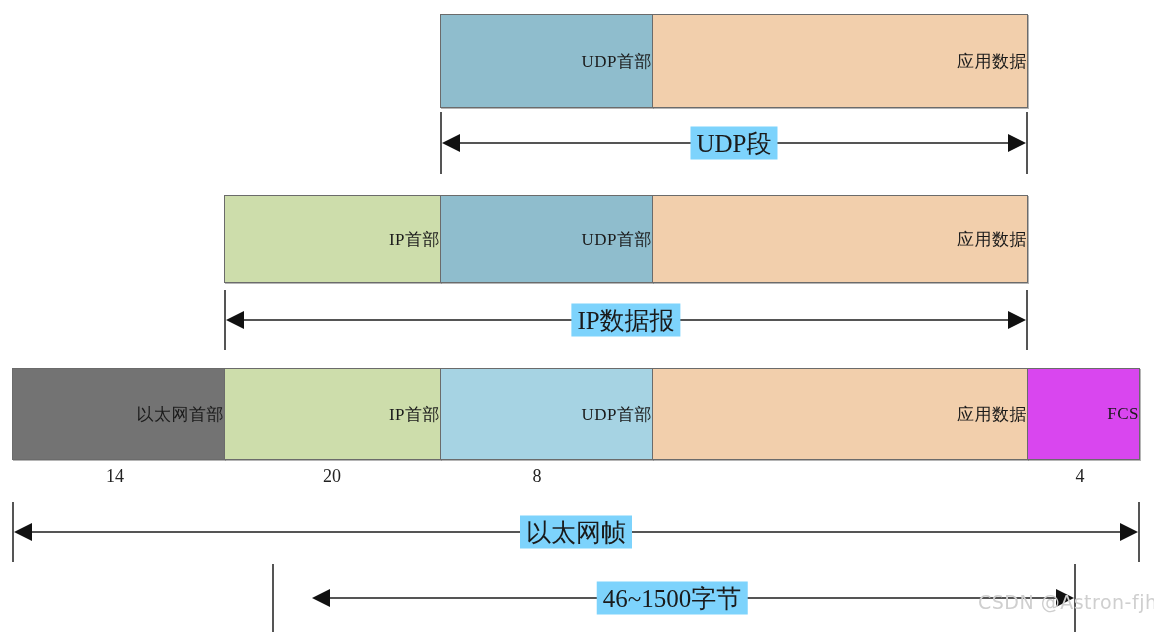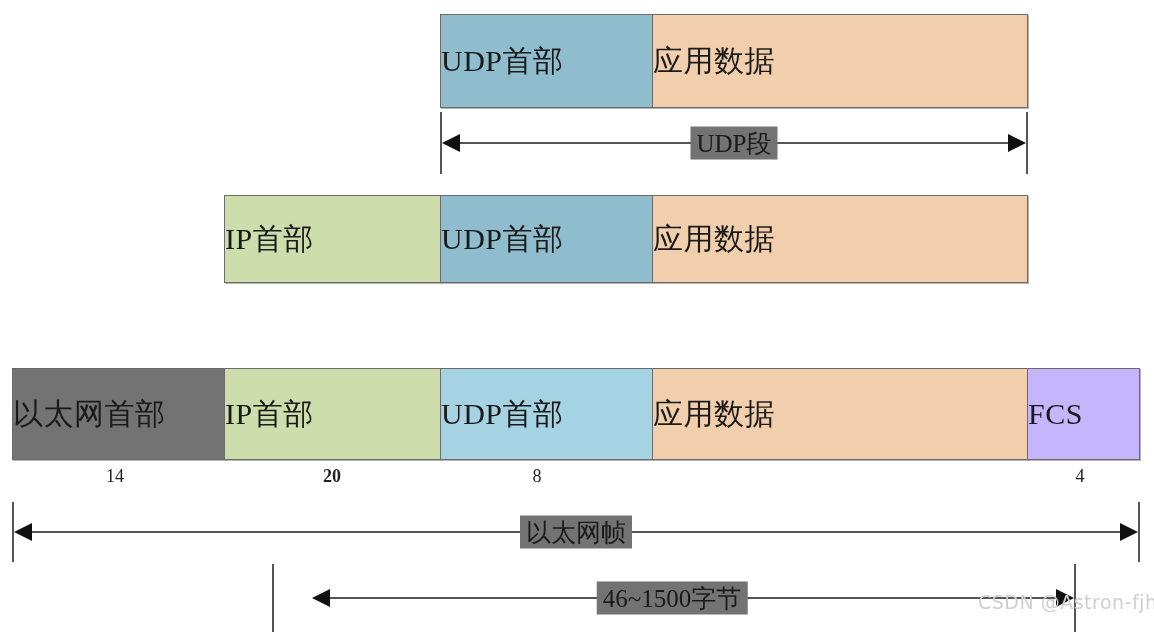--- a/index.html
+++ b/index.html
@@ -4,42 +4,42 @@
 <title>UDP Encapsulation Diagram</title>
 <style>
   html,body{margin:0;padding:0;background:#ffffff;}
   body{font-family:"Liberation Serif","DejaVu Serif",serif;}
   #stage{position:relative;width:1154px;height:632px;background:#ffffff;overflow:hidden;}
 
   .block{
     position:absolute;
     box-sizing:border-box;
     border:1px solid #6b6b6b;
-    display:flex;align-items:center;justify-content:flex-start;
-    font-size:30px;color:#1a1a1a;
+    display:flex;align-items:center;justify-content:flex-end;
+    font-size:17px;color:#1a1a1a;
     letter-spacing:0.5px;
     white-space:nowrap;
     box-shadow:1px 1px 0 rgba(120,120,120,0.55);
   }
 
   
   .arrowrow{position:absolute;}
   .aline{
     position:absolute;height:0;border-top:2px solid #555;
     top:50%;
   }
   .ahead{
     position:absolute;width:0;height:0;top:50%;
     border-top:9px solid transparent;border-bottom:9px solid transparent;
   }
   .ahead.left{border-right:18px solid #111;margin-top:-9px;}
   .ahead.right{border-left:18px solid #111;margin-top:-9px;}
   .alabel{
     position:absolute;top:50%;transform:translate(-50%,-50%);
-    background:#737373;padding:0 6px;
+    background:#7dd3fc;padding:0 6px;
     font-size:25px;color:#1a1a1a;white-space:nowrap;
   }
   .tick{
     position:absolute;width:0;border-left:2px solid #555;
   }
   .bytelabel{
     position:absolute;transform:translateX(-50%);
     font-size:18px;color:#222;white-space:nowrap;
   }
   .watermark{
@@ -73,39 +73,47 @@
   <div class="block" style="left:224px;top:195px;width:217px;height:88px;background:#cdddab;">
     <span>IP首部</span>
   </div>
   <div class="block" style="left:440px;top:195px;width:213px;height:88px;background:#8fbdcd;">
     <span>UDP首部</span>
   </div>
   <div class="block" style="left:652px;top:195px;width:376px;height:88px;background:#f2cfac;">
     <span>应用数据</span>
   </div>
 
+  <div class="arrowrow" style="left:224px;top:290px;width:804px;height:60px;">
+    <div class="tick" style="left:0px;top:0px;height:60px;"></div>
+    <div class="tick" style="left:802px;top:0px;height:60px;"></div>
+    <div class="aline" style="left:14px;width:776px;margin-top:-1px;"></div>
+    <div class="ahead left" style="left:2px;"></div>
+    <div class="ahead right" style="left:784px;"></div>
+    <div class="alabel" style="left:402px;">IP数据报</div>
+  </div>
 
   <div class="block" style="left:12px;top:368px;width:213px;height:92px;background:#737373;">
     <span>以太网首部</span>
   </div>
   <div class="block" style="left:224px;top:368px;width:217px;height:92px;background:#cdddab;">
     <span>IP首部</span>
   </div>
   <div class="block" style="left:440px;top:368px;width:213px;height:92px;background:#a6d3e3;">
     <span>UDP首部</span>
   </div>
   <div class="block" style="left:652px;top:368px;width:376px;height:92px;background:#f2cfac;">
     <span>应用数据</span>
   </div>
-  <div class="block" style="left:1027px;top:368px;width:113px;height:92px;background:#c4b5fd;">
+  <div class="block" style="left:1027px;top:368px;width:113px;height:92px;background:#d946ef;">
     <span>FCS</span>
   </div>
 
   <div class="bytelabel" style="left:115px;top:466px;">14</div>
-  <div class="bytelabel" style="left:332px;top:466px;font-weight:bold;">20</div>
+  <div class="bytelabel" style="left:332px;top:466px;">20</div>
   <div class="bytelabel" style="left:537px;top:466px;">8</div>
   <div class="bytelabel" style="left:1080px;top:466px;">4</div>
 
   <div class="arrowrow" style="left:12px;top:502px;width:980px;height:60px;">
     <div class="tick" style="left:0px;top:0px;height:60px;"></div>
     <div class="tick" style="left:1126px;top:0px;height:60px;"></div>
     <div class="aline" style="left:14px;width:1100px;margin-top:-1px;"></div>
     <div class="ahead left" style="left:2px;"></div>
     <div class="ahead right" style="left:1108px;"></div>
     <div class="alabel" style="left:564px;">以太网帧</div>

